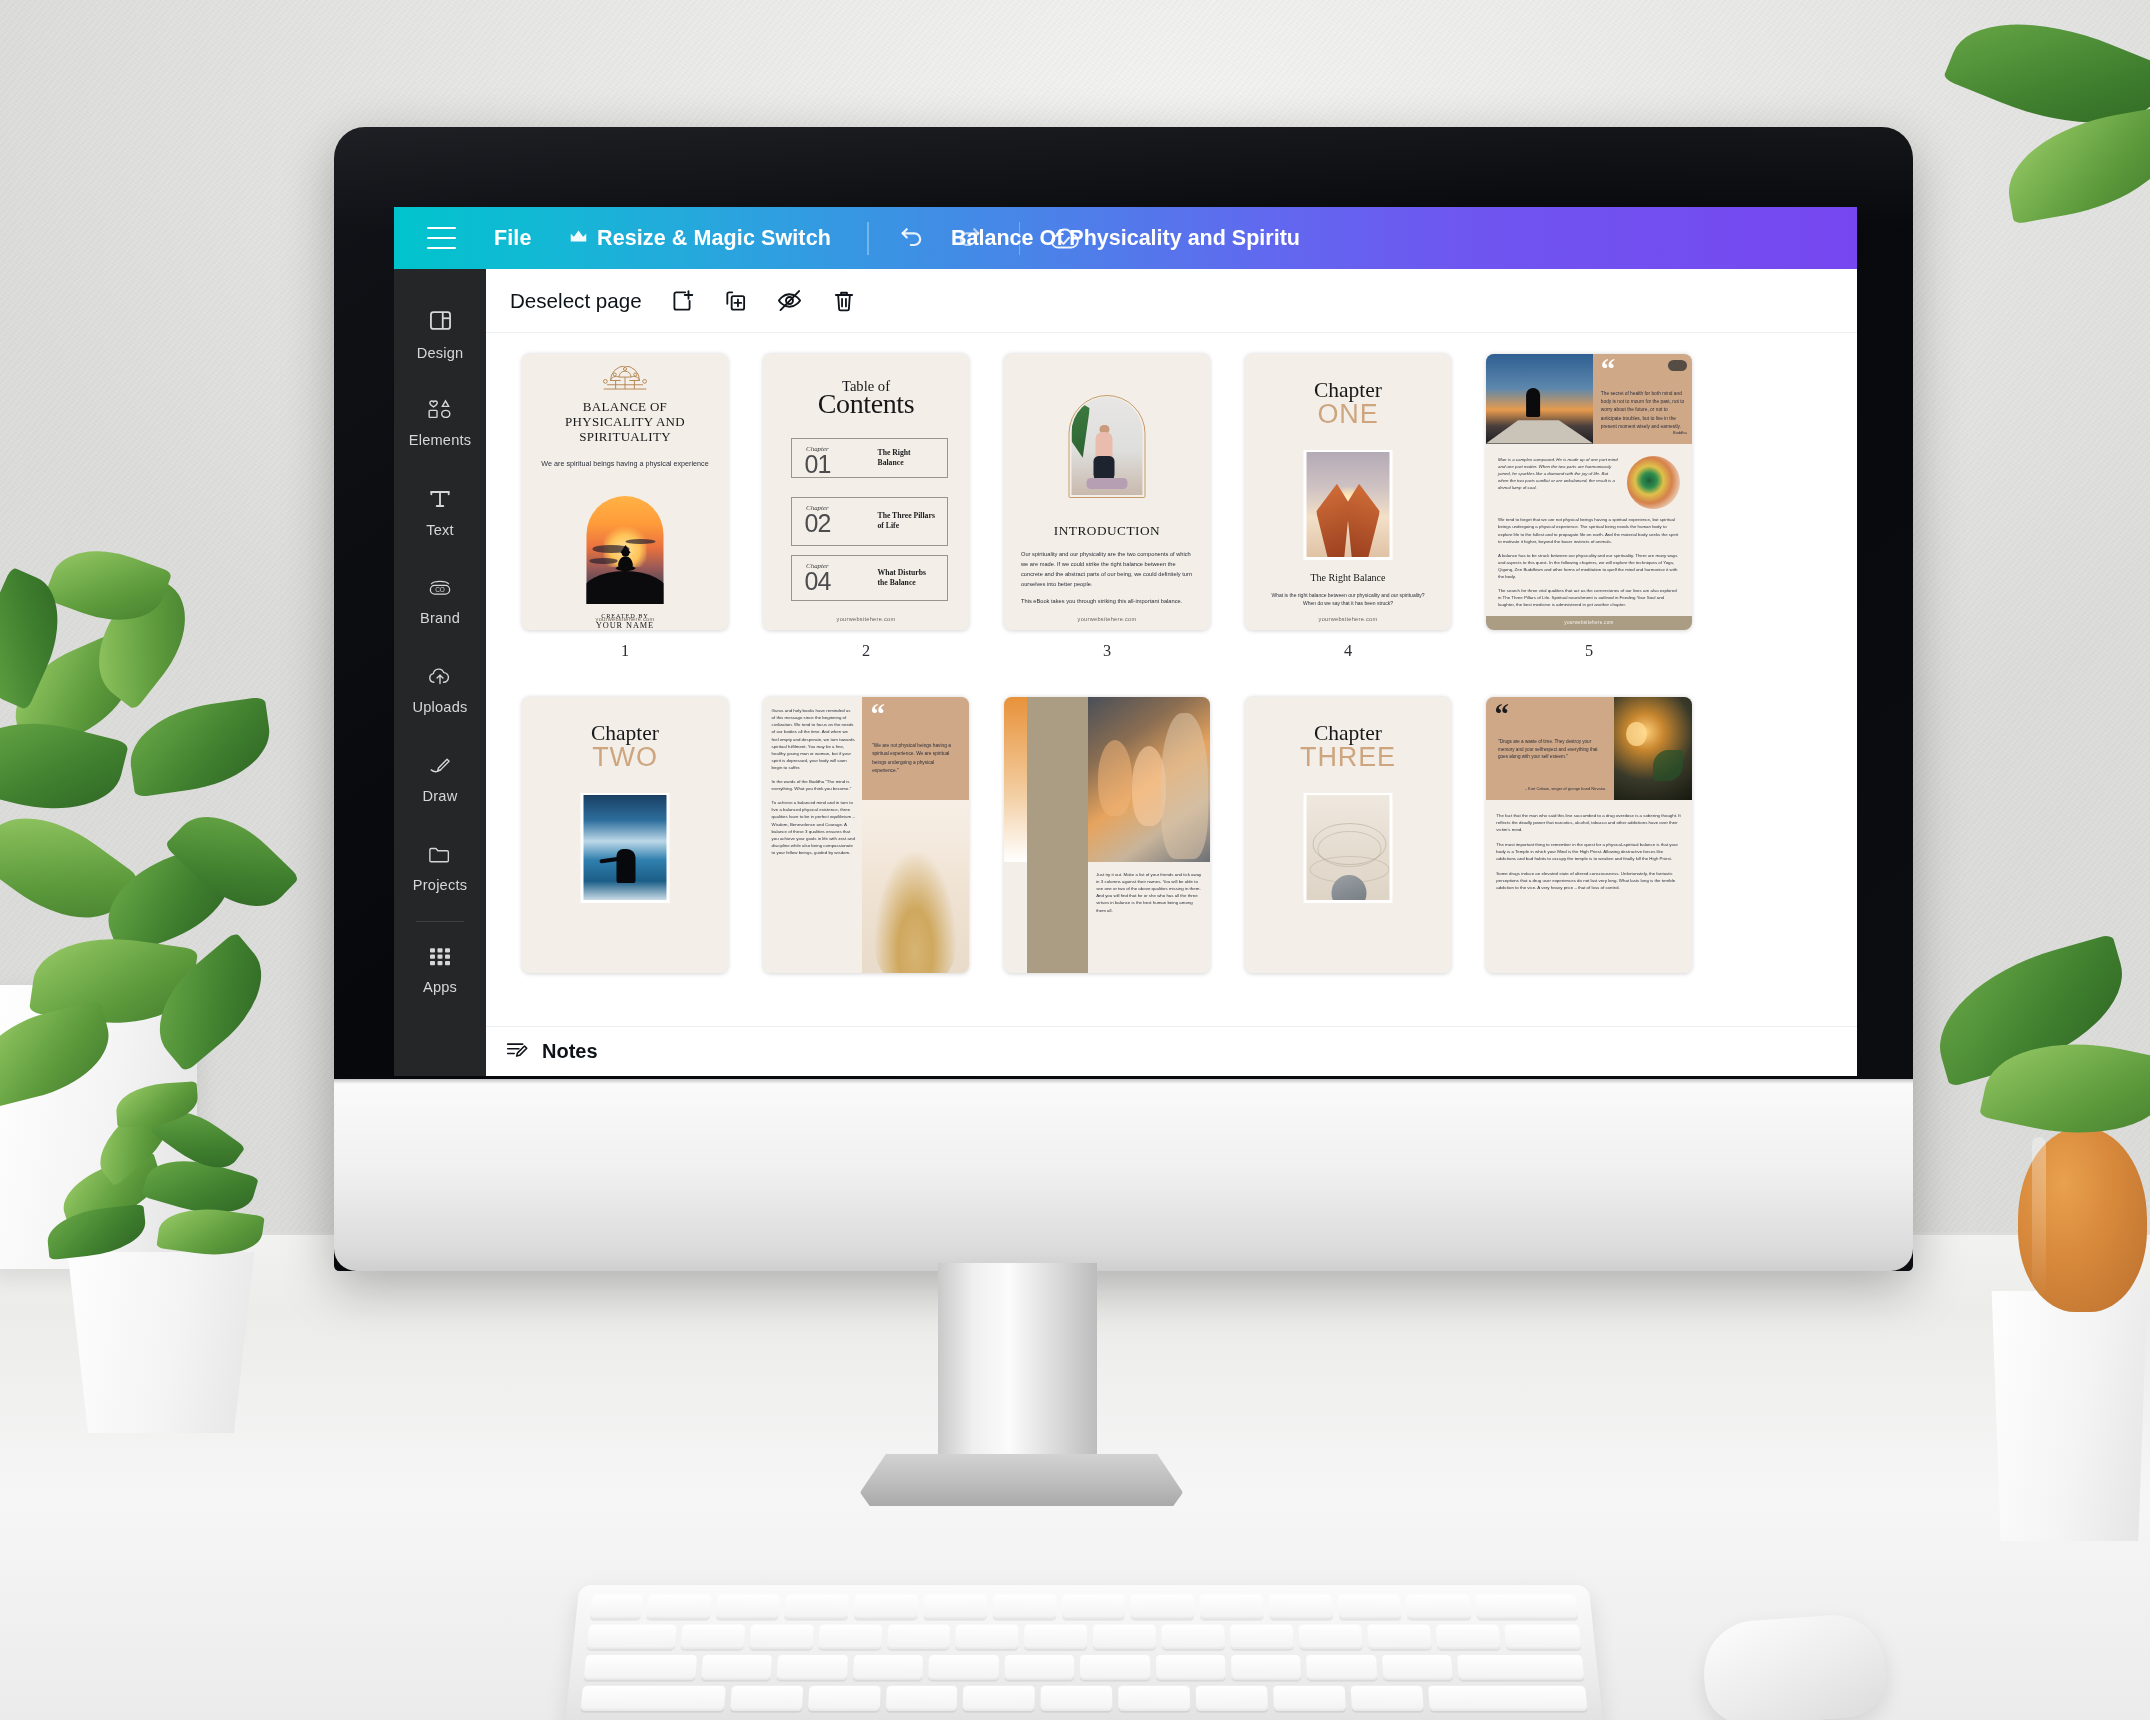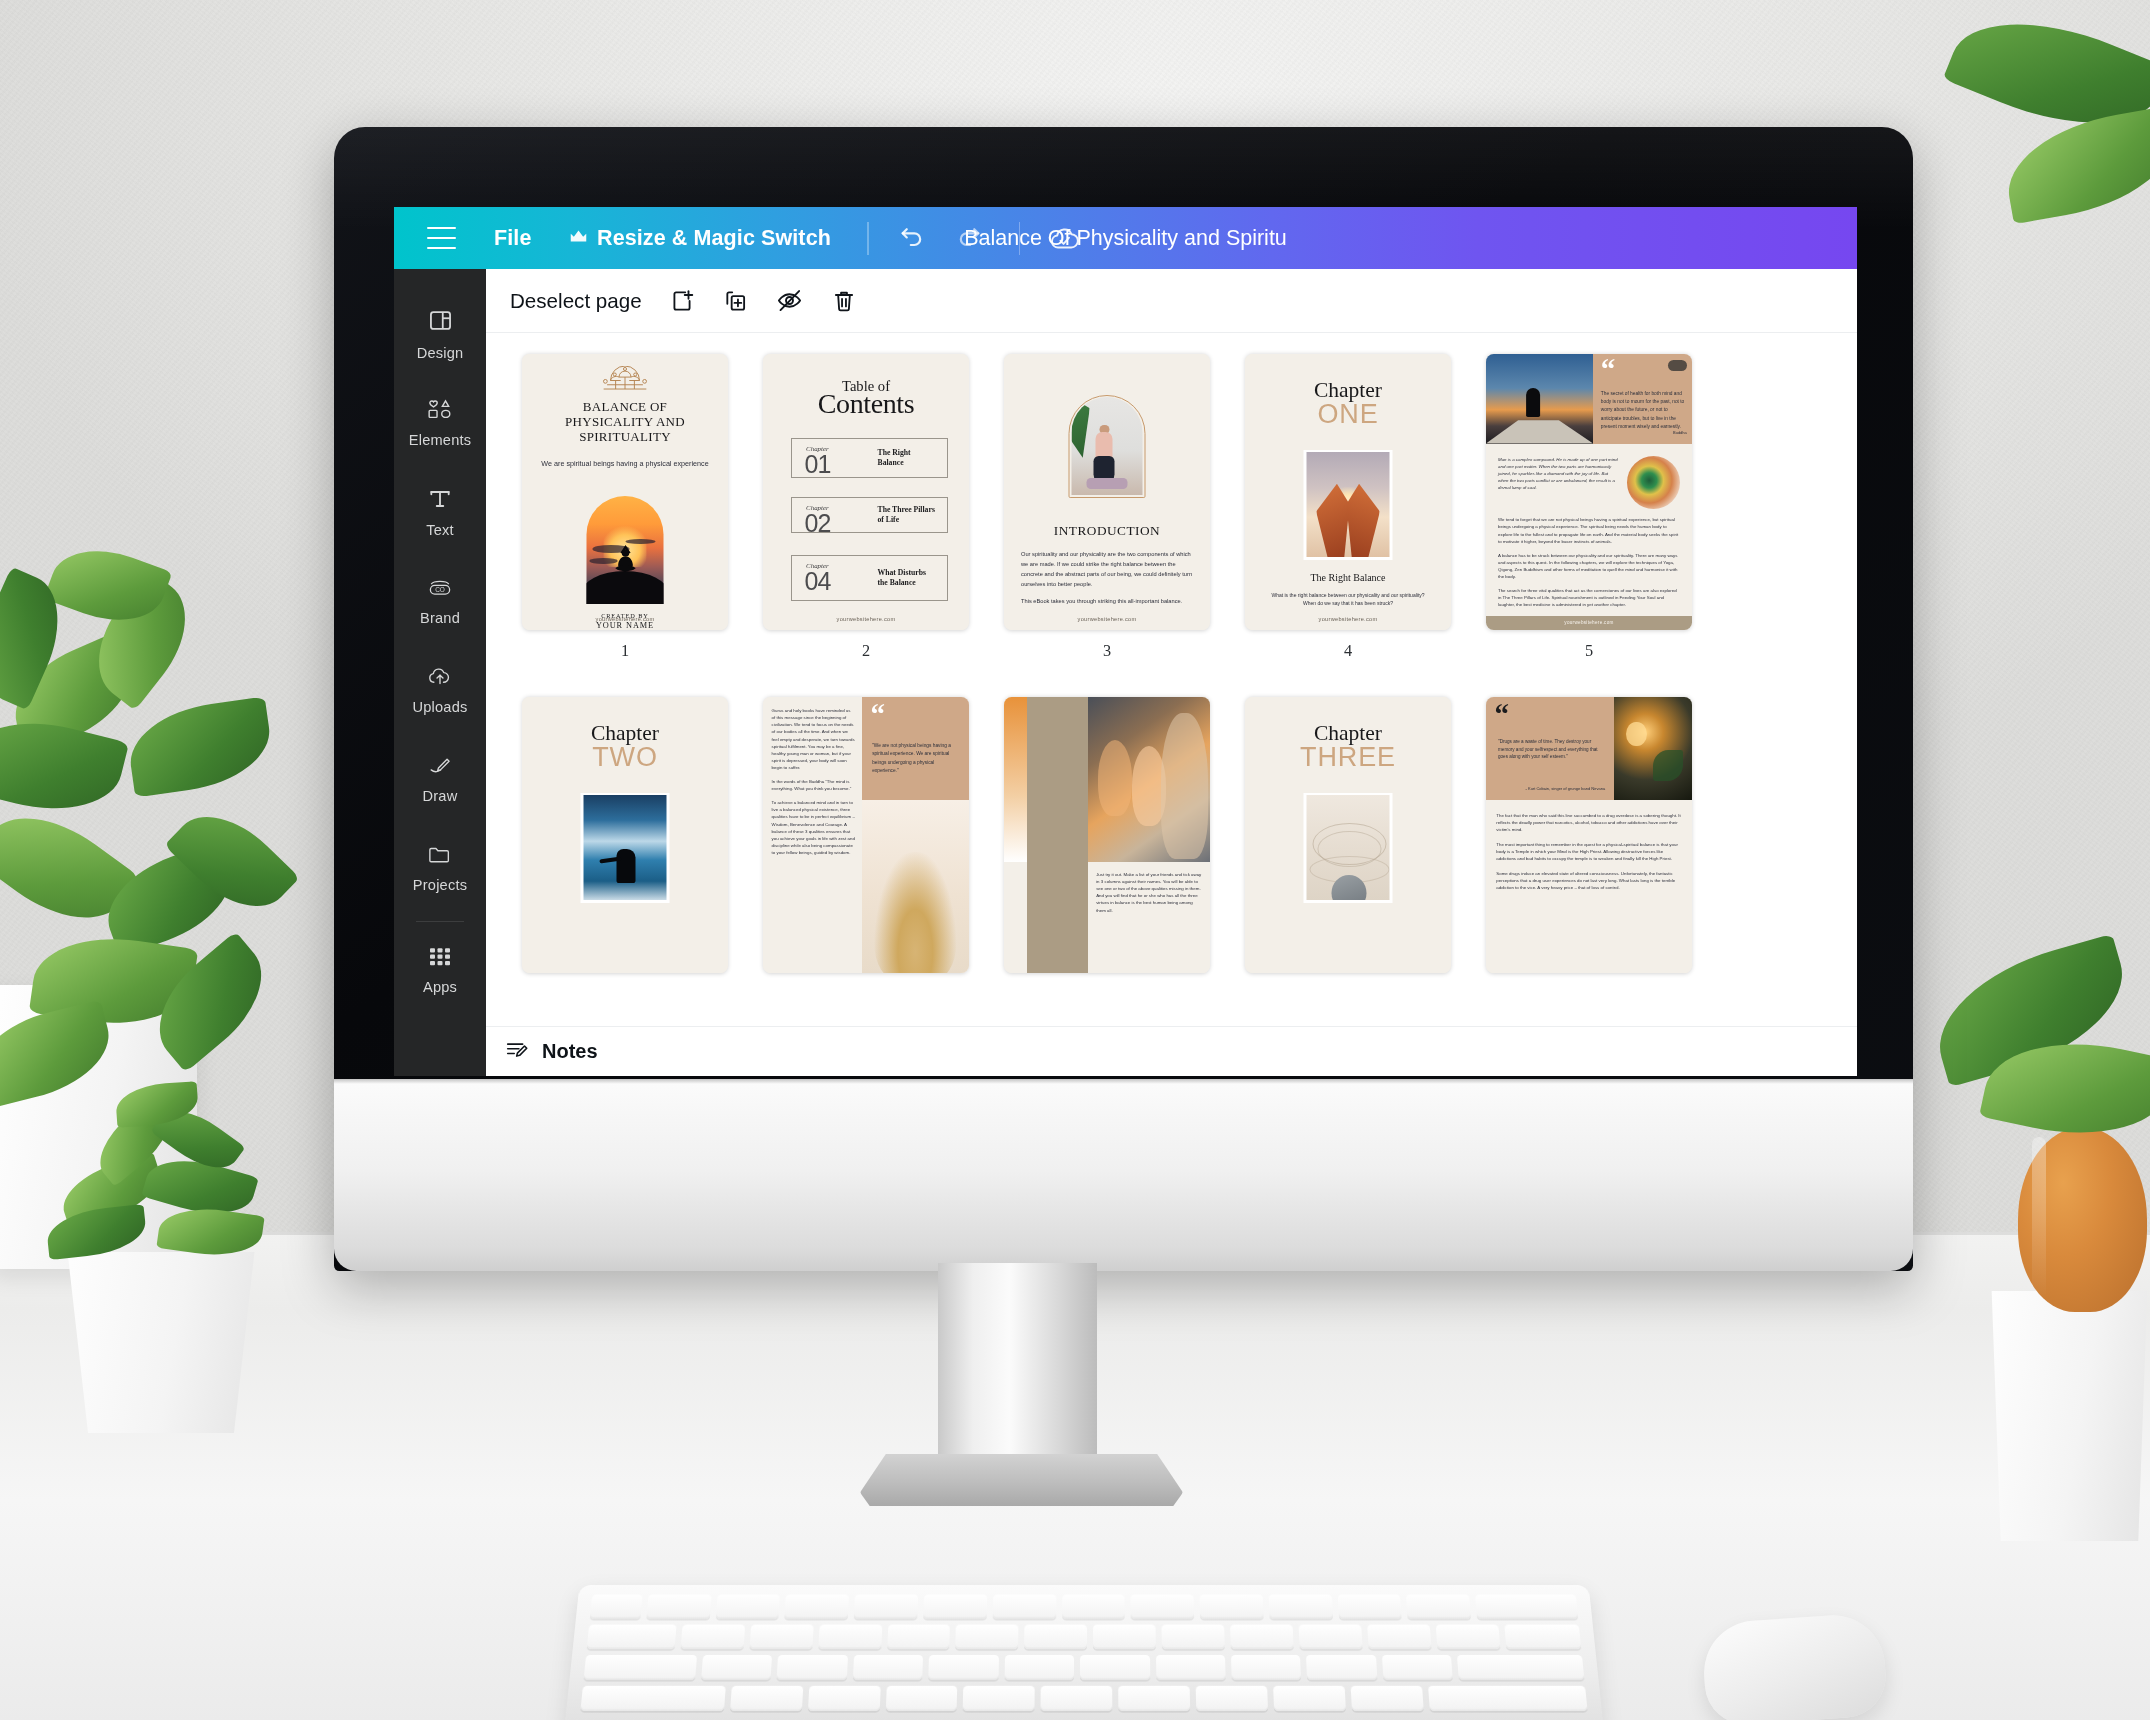--- a/index.html
+++ b/index.html
@@ -87,21 +87,21 @@
   .hamburger{ width:29px; height:22.4px; margin-left:33px; display:flex;
     flex-direction:column; justify-content:space-between; cursor:pointer;}
   .hamburger i{ display:block; height:2.6px; background:#fff; border-radius:1.7px;}
   .tb-item{ color:#fff; font-size:21.5px; font-weight:700; letter-spacing:0.1px;
     margin-left:38px; display:flex; align-items:center; gap:8.6px; cursor:pointer;}
   .crown{ display:inline-block; }
   .tb-divider{ width:1.7px; height:33px; background:rgba(255,255,255,.30); margin-left:36px; }
   .tb-icon{ margin-left:29px; cursor:pointer; display:flex; align-items:center; }
   .doc-title{
     position:absolute; left:50%; top:50%; transform:translate(-50%,-50%);
-    color:#fff; font-size:21.5px; font-weight:400; white-space:nowrap;
+    color:#fff; font-size:21.5px; font-weight:700; white-space:nowrap;
     max-width:482px; overflow:hidden;
   }
 
   .leftrail{
     position:absolute; left:0; top:62px; width:92px; height:807px;
     background:#252627; display:flex; flex-direction:column; align-items:center;
     padding-top:20.6px;
   }
   .rail-item{ width:100%; height:89px; display:flex; flex-direction:column;
     align-items:center; justify-content:center; gap:7.7px; cursor:pointer; }
@@ -528,21 +528,21 @@
               <div class="thumb">
                 <div class="pg">
                   <div class="p2-t1 serif">Table of</div>
                   <div class="p2-t2 serif">Contents</div>
 
                   <div class="toc-box" style="top:84px;height:40px;">
                     <div class="toc-ch">Chapter</div>
                     <div class="toc-num">01</div>
                     <div class="toc-title">The Right Balance</div>
                   </div>
-                  <div class="toc-box" style="top:143px;height:36px;">
+                  <div class="toc-box" style="top:143px;height:49px;">
                     <div class="toc-ch">Chapter</div>
                     <div class="toc-num">02</div>
                     <div class="toc-title">The Three Pillars of Life</div>
                   </div>
                   <div class="toc-box" style="top:201px;height:46px;">
                     <div class="toc-ch">Chapter</div>
                     <div class="toc-num">04</div>
                     <div class="toc-title">What Disturbs the Balance</div>
                   </div>
                   <div class="website">yourwebsitehere.com</div>

